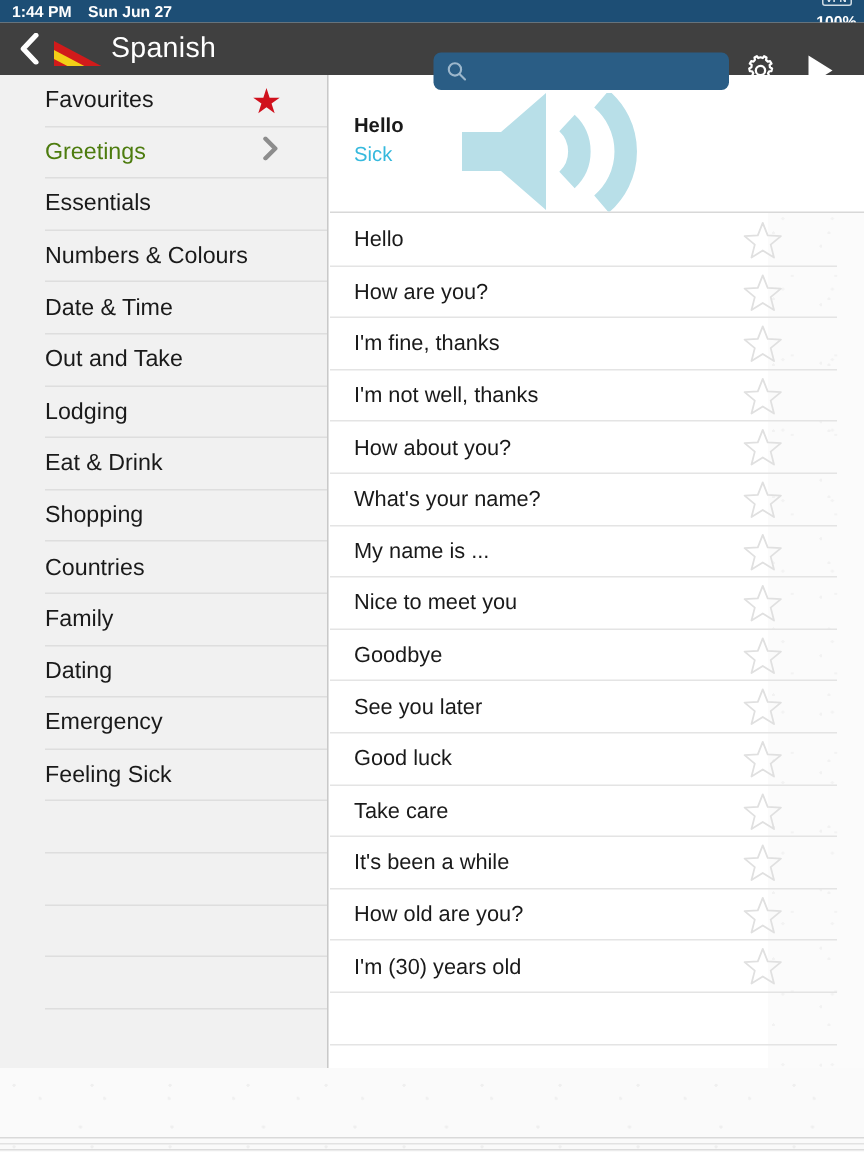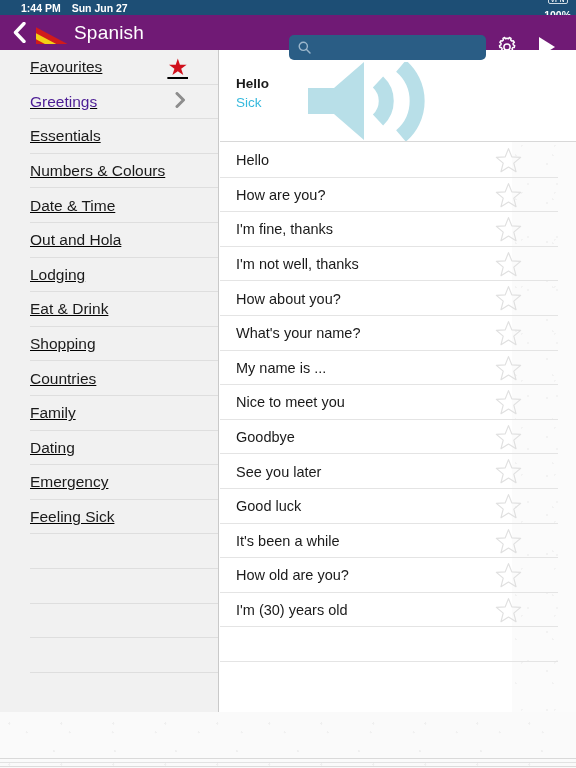--- a/index.html
+++ b/index.html
@@ -13,21 +13,21 @@
   }
 
   
   .statusbar{
     position:absolute; top:0; left:0; width:576px; height:15px;
     background:#1d4e75; color:#fff;
     display:flex; align-items:center;
     font-size:10.5px; font-weight:bold;
     padding:0 5px;
   }
-  .sb-time{ margin-left:16px; }
+  .sb-time{ margin-left:3px; }
   .sb-date{ margin-left:11px; font-weight:bold; }
   .sb-right{ margin-left:auto; display:flex; align-items:center; gap:5px;flex-direction:column; }
   .wifi{ width:12px; height:10px; position:relative; }
   .vpn{
     border:1px solid #cfdbe4; border-radius:2px;
     font-size:6.5px; line-height:7px; padding:1px 2px 0;
     letter-spacing:.2px; color:#e6eef4;
   }
   .sb-pct{ font-size:10.5px; font-weight:bold; }
   .batt{
@@ -36,21 +36,21 @@
   }
   .batt:after{
     content:""; position:absolute; right:-3px; top:3px;
     width:2px; height:4px; background:#dfe8ee; border-radius:0 1px 1px 0;
   }
   .bolt{ font-size:9px; color:#ffffff; line-height:9px; }
 
   
   .navbar{
     position:absolute; top:15px; left:0; width:576px; height:35px;
-    background:#701a75;
+    background:#404040;
     display:flex; align-items:center;
   }
   .nav-back{
     width:38px; height:35px; display:flex; align-items:center; justify-content:center;
     cursor:pointer;
   }
   .nav-back svg{ display:block; }
   .flag{
     width:34px; height:22px; position:relative; margin-left:-2px; margin-right:4px;
     overflow:hidden;
@@ -75,32 +75,31 @@
   .nav-gear{ position:absolute; left:495px; top:20px; width:24px; height:24px; cursor:pointer; }
   .nav-play{ position:absolute; left:533px; top:19px; width:26px; height:26px; cursor:pointer; }
 
   
   .content{ position:absolute; top:50px; left:0; width:576px; height:662px; }
 
   .sidebar{
     position:absolute; left:0; top:0; width:219px; height:662px;
     background:#f1f1f1; border-right:1px solid #c9c9c9;
     overflow:hidden;
-    text-decoration:underline;
   }
   .side-row{
     height:34.6px; display:flex; align-items:center;
     padding:0 12px 0 30px; position:relative; cursor:pointer;
   }
   .side-row:after{
     content:""; position:absolute; left:30px; right:0; bottom:0;
     height:1px; background:#dedede;
   }
   .side-label{ font-size:15.5px; color:#1a1a1a; }
-  .side-row.active .side-label{ color:#4c1d95; }
+  .side-row.active .side-label{ color:#4d7c0f; }
   .side-star{ margin-left:auto; margin-right:18px; color:#d0101c; font-size:23px; line-height:16px; }
   .side-chev{ margin-left:auto; margin-right:20px; }
 
   
   .main{
     position:absolute; left:220px; top:0; width:356px; height:662px;
     background:#ffffff; overflow:hidden;margin-top:12px;
   }
   .texture{
     position:absolute; right:0; top:0; width:64px; height:662px;
@@ -235,21 +234,21 @@
         <div class="side-row">
           <span class="side-label">Essentials</span>
         </div>
         <div class="side-row">
           <span class="side-label">Numbers &amp; Colours</span>
         </div>
         <div class="side-row">
           <span class="side-label">Date &amp; Time</span>
         </div>
         <div class="side-row">
-          <span class="side-label">Out and Hola</span>
+          <span class="side-label">Out and Take</span>
         </div>
         <div class="side-row">
           <span class="side-label">Lodging</span>
         </div>
         <div class="side-row">
           <span class="side-label">Eat &amp; Drink</span>
         </div>
         <div class="side-row">
           <span class="side-label">Shopping</span>
         </div>
@@ -361,20 +360,26 @@
               <path d="M13.5 1.6 16.8 9.9 25.6 10.4 18.8 16.1 21 24.7 13.5 20 6 24.7 8.2 16.1 1.4 10.4 10.2 9.9z" fill="none" stroke="#e0e0e0" stroke-width="1.2" stroke-linejoin="round"></path>
             </svg></span>
         </div>
         <div class="p-row">
           <span class="p-text">Good luck</span>
           <span class="p-star"><svg width="27" height="27" viewBox="0 0 27 27">
               <path d="M13.5 1.6 16.8 9.9 25.6 10.4 18.8 16.1 21 24.7 13.5 20 6 24.7 8.2 16.1 1.4 10.4 10.2 9.9z" fill="none" stroke="#e0e0e0" stroke-width="1.2" stroke-linejoin="round"></path>
             </svg></span>
         </div>
         <div class="p-row">
+          <span class="p-text">Take care</span>
+          <span class="p-star"><svg width="27" height="27" viewBox="0 0 27 27">
+              <path d="M13.5 1.6 16.8 9.9 25.6 10.4 18.8 16.1 21 24.7 13.5 20 6 24.7 8.2 16.1 1.4 10.4 10.2 9.9z" fill="none" stroke="#e0e0e0" stroke-width="1.2" stroke-linejoin="round"></path>
+            </svg></span>
+        </div>
+        <div class="p-row">
           <span class="p-text">It's been a while</span>
           <span class="p-star"><svg width="27" height="27" viewBox="0 0 27 27">
               <path d="M13.5 1.6 16.8 9.9 25.6 10.4 18.8 16.1 21 24.7 13.5 20 6 24.7 8.2 16.1 1.4 10.4 10.2 9.9z" fill="none" stroke="#e0e0e0" stroke-width="1.2" stroke-linejoin="round"></path>
             </svg></span>
         </div>
         <div class="p-row">
           <span class="p-text">How old are you?</span>
           <span class="p-star"><svg width="27" height="27" viewBox="0 0 27 27">
               <path d="M13.5 1.6 16.8 9.9 25.6 10.4 18.8 16.1 21 24.7 13.5 20 6 24.7 8.2 16.1 1.4 10.4 10.2 9.9z" fill="none" stroke="#e0e0e0" stroke-width="1.2" stroke-linejoin="round"></path>
             </svg></span>

